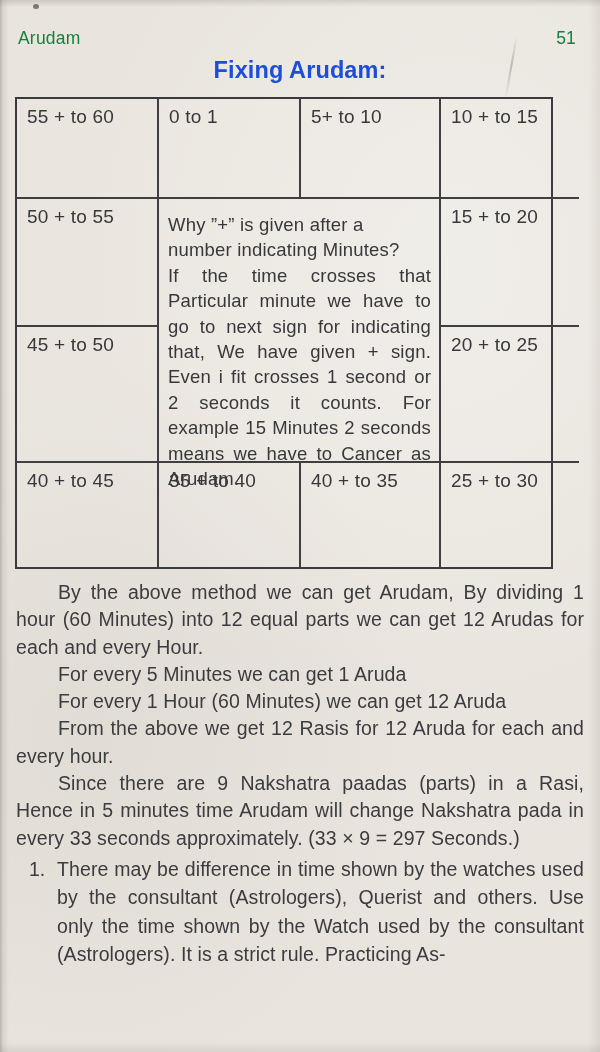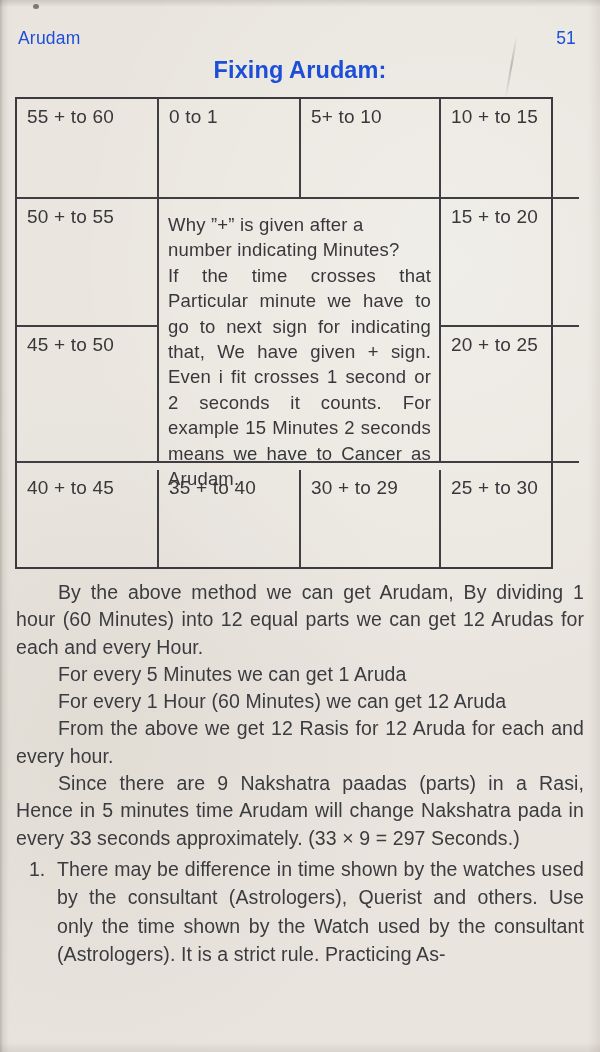--- a/index.html
+++ b/index.html
@@ -16,35 +16,35 @@
       linear-gradient(0deg, rgba(120,112,100,0.14) 0px, rgba(120,112,100,0) 10px),
       #e9e5de;
   }
   .speck{position:absolute;left:33px;top:4px;width:6px;height:5px;border-radius:50%;
     background:#35322d;opacity:.6;}
   .crease{position:absolute;right:88px;top:36px;height:64px;width:2px;
     background:linear-gradient(180deg, rgba(110,104,95,0) 0%, rgba(110,104,95,0.38) 45%, rgba(110,104,95,0) 100%);
     transform:rotate(10deg);}
   .page-header{position:absolute;top:28px;left:18px;right:24px;
     display:flex;justify-content:space-between;
-    font-size:17.5px;letter-spacing:.2px;color:#1d4ed8;}
+    font-size:17.5px;letter-spacing:.2px;color:#15803d;}
   .page-title{position:absolute;top:57px;left:0;width:100%;margin:0;
     text-align:center;font-size:23.5px;font-weight:700;letter-spacing:.1px;color:#1d4ed8;}
 
   
   .chart{position:absolute;left:15px;top:97px;width:538px;height:472px;
     box-sizing:border-box;border:2px solid #3b3b3f;
     display:grid;
     grid-template-columns:142px 142px 140px 138px;
     grid-template-rows:100px 128px 136px 104px;
     background:rgba(255,255,255,0.06);}
   .cell{box-sizing:border-box;border-right:2px solid #3f3f43;border-bottom:2px solid #3f3f43;
     padding:7px 4px 0 10px;font-size:19px;letter-spacing:.2px;color:#38383c;white-space:nowrap;}
   .cell.last-col{border-right:none;}
-  .cell.last-row{border-bottom:none;margin-top:7px;}
+  .cell.last-row{border-bottom:none;}
   .cell.center{grid-column:2/4;grid-row:2/4;white-space:normal;
     padding:13px 8px 0 9px;font-size:18.5px;line-height:25.4px;color:#38383c;}
   .cell.center p{margin:0;}
   .cell.center .answer{text-align:justify;}
 
   
   .body-text{position:absolute;left:16px;top:579px;width:568px;}
   .body-text p{margin:0;font-size:19.5px;line-height:27.3px;
     text-indent:42px;text-align:justify;color:#3b3b40;letter-spacing:.1px;}
   .section-heading{margin:8px 0 6px;font-size:20.5px;font-weight:700;
@@ -79,21 +79,21 @@
     <p>Why ”+” is given after a number indicating Minutes?</p>
     <p class="answer">If the time crosses that Particular minute we have to go to next sign for indicating that, We have given + sign. Even i fit crosses 1 second or 2 seconds it counts. For example 15 Minutes 2 seconds means we have to Cancer as Arudam.</p>
   </div>
   <div class="cell last-col">15 + to 20</div>
 
   <div class="cell">45 + to 50</div>
   <div class="cell last-col">20 + to 25</div>
 
   <div class="cell last-row">40 + to 45</div>
   <div class="cell last-row">35 + to 40</div>
-  <div class="cell last-row">30 + to 29</div>
+  <div class="cell last-row">40 + to 35</div>
   <div class="cell last-row last-col">25 + to 30</div>
 </div>
 
 <div class="body-text">
   <p>By the above method we can get Arudam, By dividing 1 hour (60 Minutes) into 12 equal parts we can get 12 Arudas for each and every Hour.</p>
   <p>For every 5 Minutes we can get 1 Aruda</p>
   <p>For every 1 Hour (60 Minutes) we can get 12 Aruda</p>
   <p>From the above we get 12 Rasis for 12 Aruda for each and every hour.</p>
   <p>Since there are 9 Nakshatra paadas (parts) in a Rasi, Hence in 5 minutes time Arudam will change Nakshatra pada in every 33 seconds approximately. (33 × 9 = 297 Seconds.)</p>
 

